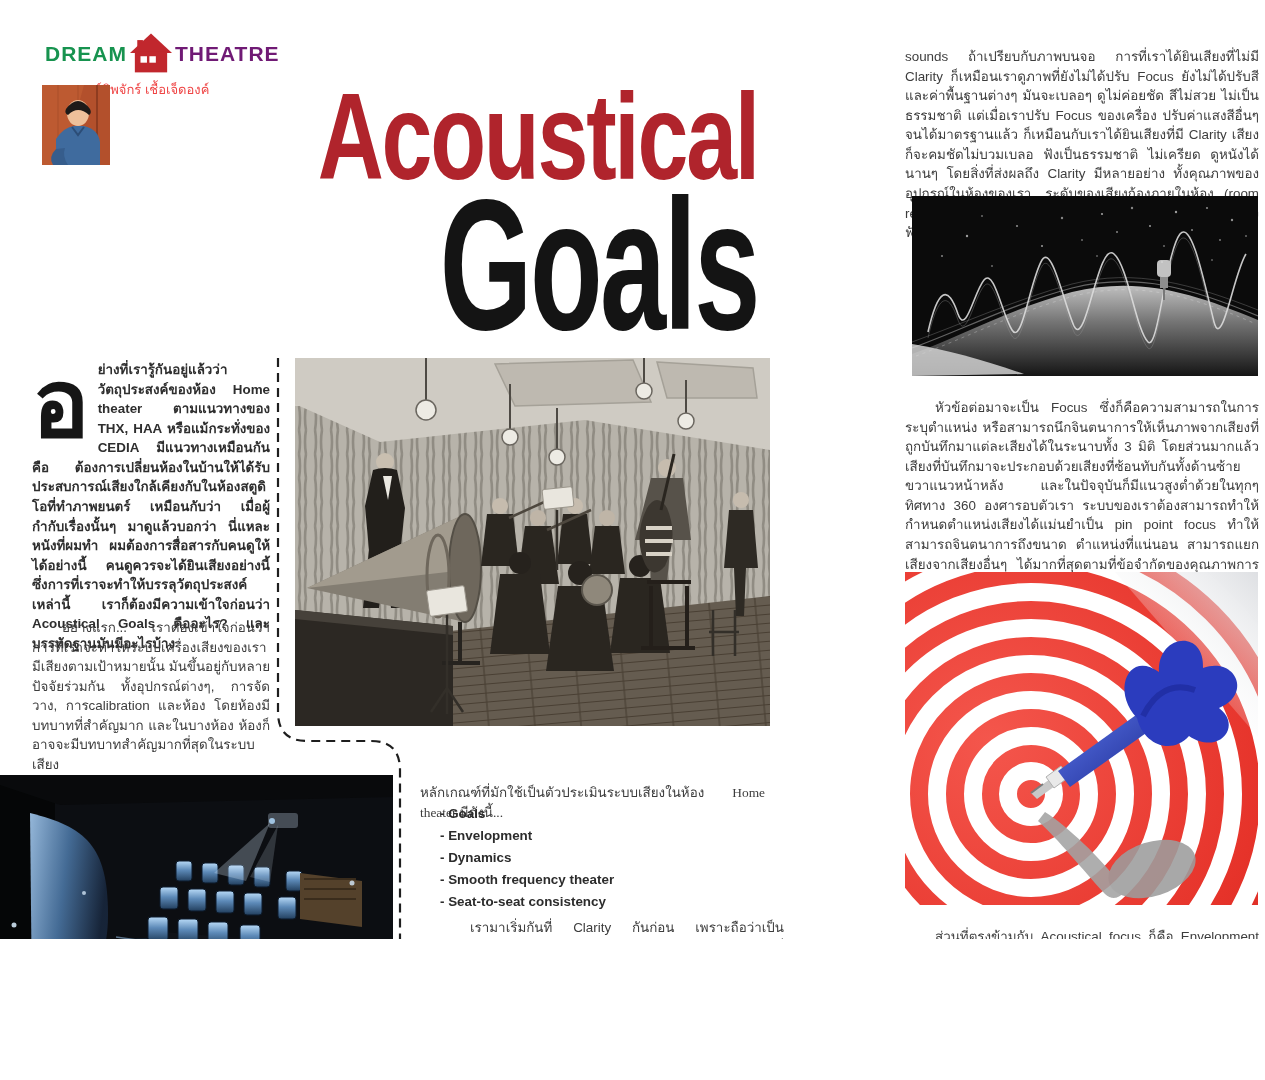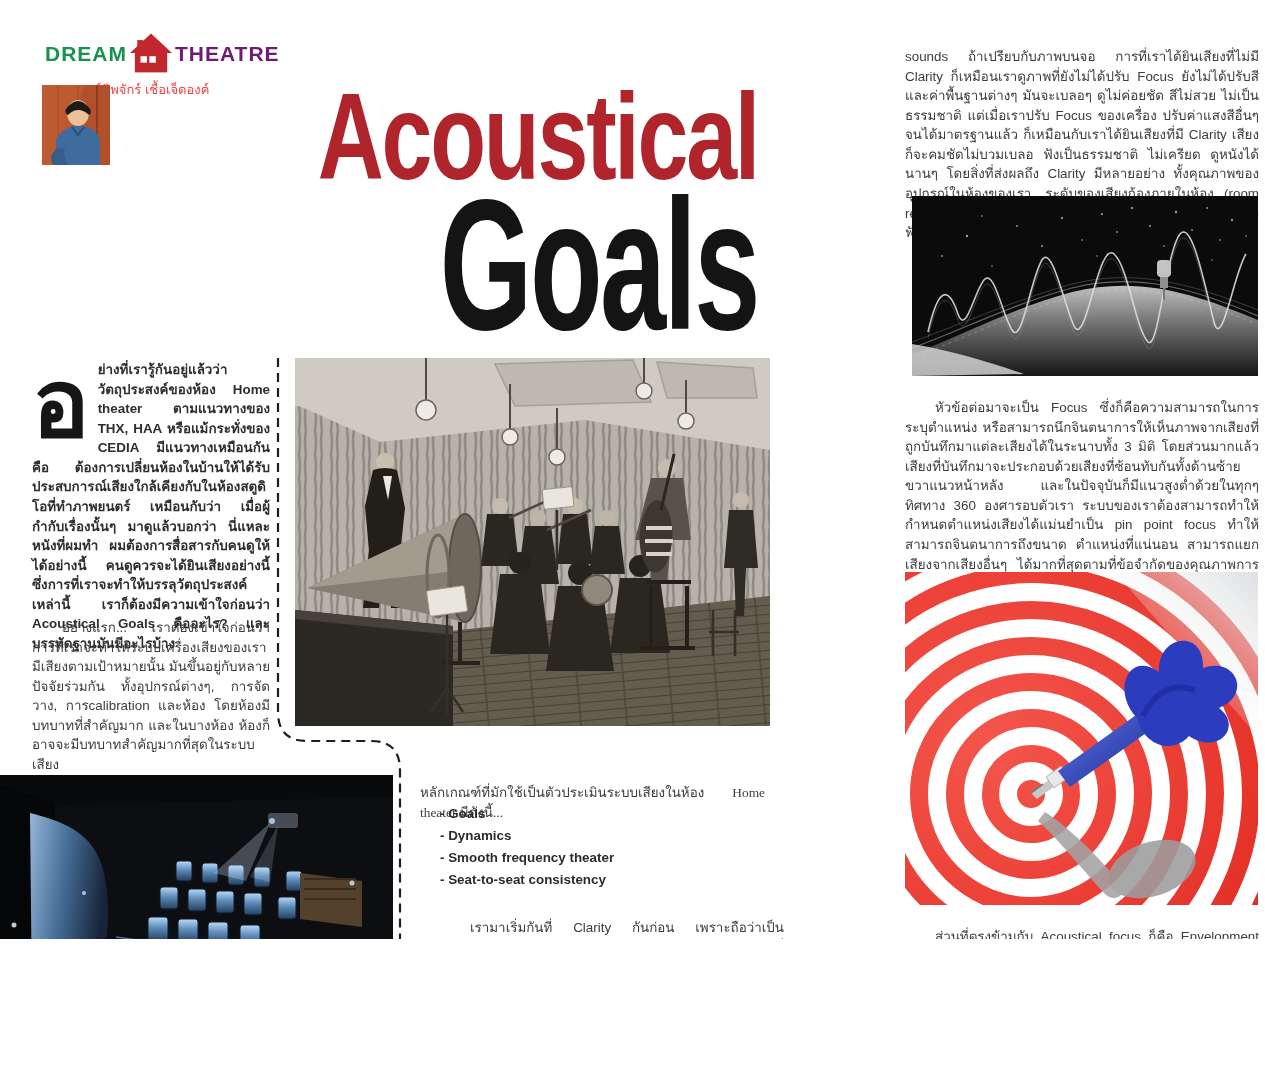--- a/index.html
+++ b/index.html
@@ -183,20 +183,21 @@
       <path d="M262 152 V212"></path>
       <path d="M418 252 v46 M440 252 v46 M414 274 h30"></path>
     </g>
     <rect x="133" y="230" width="38" height="26" rx="2" fill="#e9e6de" stroke="#9b968c" transform="rotate(-8 152 243)"></rect>
     <rect x="248" y="130" width="30" height="20" rx="2" fill="#e9e6de" stroke="#9b968c" transform="rotate(-6 263 140)"></rect>
   </svg>
 
   <div class="abs para" id="mid-intro">หลักเกณฑ์ที่มักใช้เป็นตัวประเมินระบบเสียงในห้อง Home theater มีดังนี้...</div>
   <div class="abs" id="mid-list">
     <div class="li">- Goals</div>
+    <div class="li">- Envelopment</div>
     <div class="li">- Dynamics</div>
     <div class="li">- Smooth frequency theater</div>
     <div class="li">- Seat-to-seat consistency</div>
   </div>
   <div class="abs para indent" id="midp1">เรามาเริ่มกันที่ Clarity กันก่อน เพราะถือว่าเป็น Acoustical goal หลักของเสียงในห้อง Home theater การที่จะได้มาซึ่ง Clarity ที่ดีนั้น มันต้องประกอบขึ้นมาจากข้ออื่นๆ ที่กล่าวมาทั้งหมด คือ Focus, Envelopment,  Dynamics, Smooth frequency response และ Seat to seat consistency ที่ Clarity มีความสำคัญก็เพราะว่า มันทำให้เสียงพูดคุยของนักแสดงมีความชัดเจนไม่คลุมเครือ เมื่อได้ฟังเพลงก็เข้าใจว่าเนื้อร้องพูดถึงอะไร ทั้งยังสามารถได้ยินเสียงรายละเอียดต่างๆ ของ background ที่เบาๆ ได้ ทำให้เราสัมผัสได้ถึงความสมจริงสมจังของ acoustical</div>
 
   <div class="abs para" id="rightp1">sounds ถ้าเปรียบกับภาพบนจอ การที่เราได้ยินเสียงที่ไม่มี Clarity ก็เหมือนเราดูภาพที่ยังไม่ได้ปรับ Focus ยังไม่ได้ปรับสีและค่าพื้นฐานต่างๆ มันจะเบลอๆ ดูไม่ค่อยชัด สีไม่สวย ไม่เป็นธรรมชาติ แต่เมื่อเราปรับ Focus ของเครื่อง ปรับค่าแสงสีอื่นๆ จนได้มาตรฐานแล้ว ก็เหมือนกับเราได้ยินเสียงที่มี Clarity เสียงก็จะคมชัดไม่บวมเบลอ ฟังเป็นธรรมชาติ ไม่เครียด ดูหนังได้นานๆ โดยสิ่งที่ส่งผลถึง Clarity มีหลายอย่าง ทั้งคุณภาพของอุปกรณ์ในห้องของเรา, ระดับของเสียงก้องภายในห้อง (room reverberation), ความดังของเสียงรบกวนต่างๆ และตำแหน่งนั่งฟังต่างๆ</div>
 
   <svg class="abs" id="soundwave" viewBox="0 0 346 180" preserveAspectRatio="none">
     <defs>

